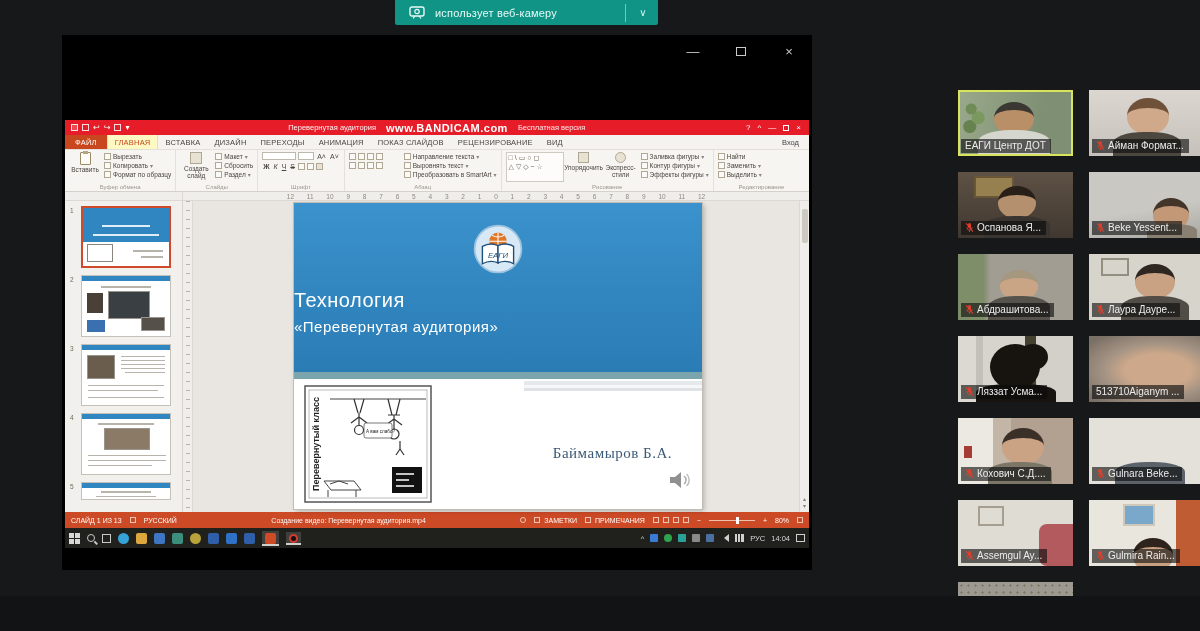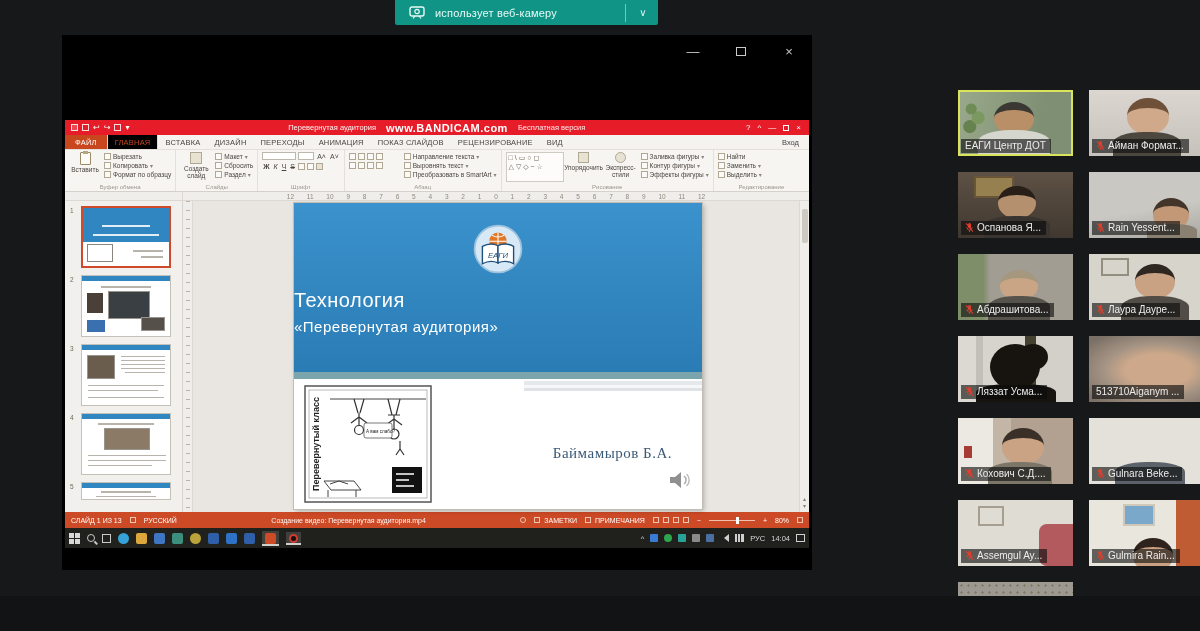--- a/index.html
+++ b/index.html
@@ -33,21 +33,21 @@
   .tdoc{font-size:7.5px;opacity:.95;}
   .twm{font-size:11px;font-weight:bold;letter-spacing:.5px;}
   .tright{font-size:7.5px;opacity:.9;}
   .pbtns{display:flex;align-items:center;gap:7px;padding:0 8px;font-size:8px;}
   .pbtns .rest i{display:block;width:6px;height:6px;border:1px solid #fff;}
 
   
   .ptabs{height:15px;background:#f5f3f0;display:flex;align-items:stretch;font-size:7.5px;color:#4a453f;border-bottom:1px solid #e3dfd9;}
   .ptab{padding:0 7px;display:flex;align-items:center;cursor:pointer;letter-spacing:.2px;}
   .ptab.file{background:#c9471f;color:#fff;padding:0 10px;}
-  .ptab.act{color:#c9471f;background:#000000;border-left:1px solid #e0dcd6;border-right:1px solid #e0dcd6;}
+  .ptab.act{color:#c9471f;background:#fef9c3;border-left:1px solid #e0dcd6;border-right:1px solid #e0dcd6;}
   .signin{margin-left:auto;padding:0 10px;display:flex;align-items:center;font-size:7.5px;color:#444;}
 
   
   .ribbon{height:42px;background:#f7f5f2;display:flex;border-bottom:1px solid #d5d0c9;font-size:6.5px;color:#4a453f;}
   .grp{position:relative;border-right:1px solid #e4e0da;padding:2px 4px 9px 4px;display:flex;gap:3px;}
   .glabel{position:absolute;left:0;right:0;bottom:1px;text-align:center;font-size:6px;color:#9a958d;}
   .bigbtn{display:flex;flex-direction:column;align-items:center;justify-content:flex-start;gap:1px;width:32px;text-align:center;cursor:pointer;}
   .clip{width:11px;height:13px;border:1px solid #9a8a66;background:#fdfcf8;border-radius:1px;position:relative;}
   .clip:before{content:"";position:absolute;left:2px;top:-2px;width:5px;height:3px;background:#b5a67e;}
   .vcol{display:flex;flex-direction:column;justify-content:flex-start;gap:2px;padding-top:1px;}
@@ -680,21 +680,21 @@
           <i class="head"></i>
           <i class="torso"></i>
         </div>
       <div class="nameplate">
         <svg class="mic" width="9" height="11" viewBox="0 0 12 14">
             <rect x="4" y="1" width="4" height="7" rx="2" fill="#e03e2d"></rect>
             <path d="M2.5 6.5a3.5 4 0 0 0 7 0" fill="none" stroke="#e03e2d" stroke-width="1.2"></path>
             <line x1="6" y1="10.5" x2="6" y2="13" stroke="#e03e2d" stroke-width="1.2"></line>
             <line x1="1.5" y1="1.5" x2="10.5" y2="12.5" stroke="#e03e2d" stroke-width="1.4"></line>
           </svg>
-        <span class="nm">Rain Yessent...</span>
+        <span class="nm">Beke Yessent...</span>
       </div>
     </div>
 
     <div class="tile">
       <div class="scene">
           <i class="head"></i>
           <i class="torso"></i>
         </div>
       <div class="nameplate">
         <svg class="mic" width="9" height="11" viewBox="0 0 12 14">

